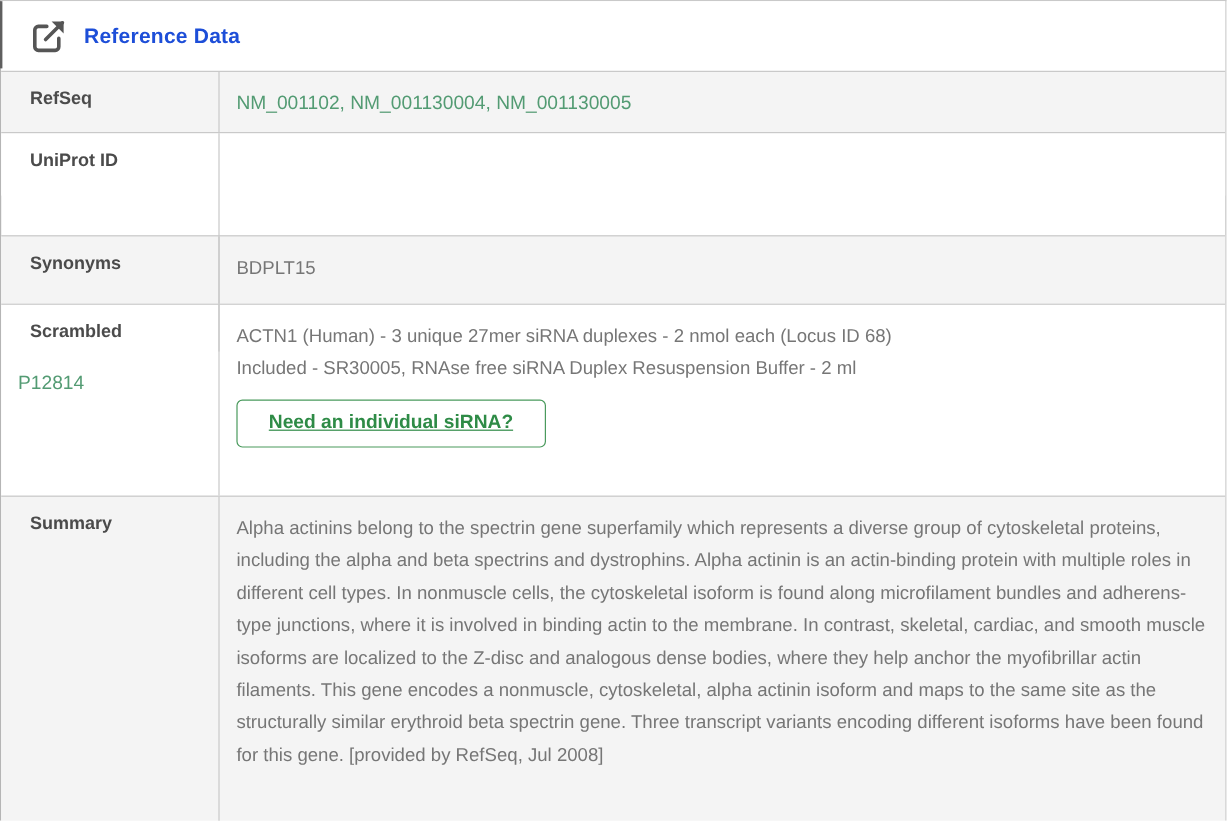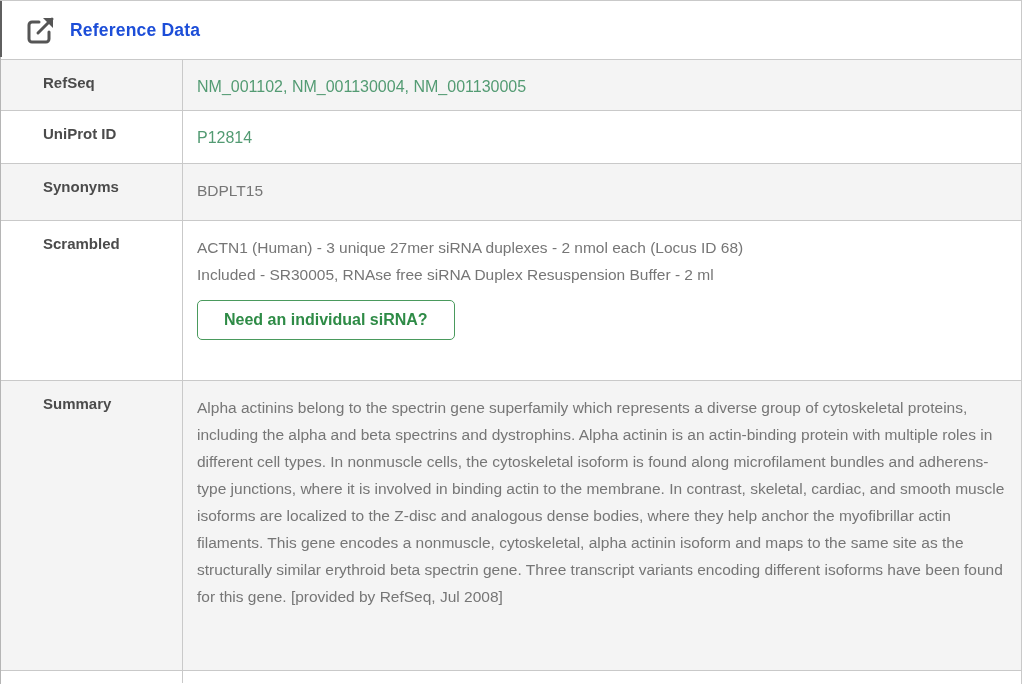--- a/index.html
+++ b/index.html
@@ -46,37 +46,37 @@
   .row {
     display: flex;
     border-top: 1px solid #c9c9c9;
     background: #ffffff;
   }
   .row.gray { background: #f4f4f4; }
   .cell-label {
     width: 182px;
     flex: 0 0 182px;
     border-right: 1px solid #c9c9c9;
-    padding: 14px 10px 0 42px;
+    padding: 14px 10px 0 24px;
   }
   .cell-label span {
     font-size: 15px;
     font-weight: bold;
     color: #4b4b4b;
   }
   .cell-value {
     flex: 1;
     padding: 13px 14px 0 14px;
     font-size: 15.5px;
     color: #767676;
     line-height: 27px;
   }
   .row.r-refseq   { height: 51px; }
-  .row.r-uniprot  { height: 53px; }
-  .row.r-synonyms { height: 57px; }
+  .row.r-uniprot  { height: 53px; flex-direction: column; }
+  .row.r-synonyms { height: 57px; margin-top: 33px; }
   .row.r-components { height: 160px; }
   .row.r-summary  { height: 290px; }
   .row.r-partial  { height: 13px; }
   .row.r-partial .cell-label, .row.r-partial .cell-value { padding: 0; }
   .green-link {
     color: #539b73;
     font-size: 16px;
     text-decoration: none;
     cursor: pointer;
   }
@@ -87,20 +87,21 @@
     height: 40px;
     padding: 0 26px;
     background: #ffffff;
     border: 1px solid #4a9a5d;
     border-radius: 5px;
     font-family: "Liberation Sans", sans-serif;
     font-size: 16px;
     font-weight: bold;
     color: #2e8b46;
     cursor: pointer;
+    text-decoration: underline;
   }
   .summary-text {
     max-width: 812px;
   }
 </style>
 </head>
 <body>
 
 <div class="panel">
   <div class="edge-artifact"></div>

